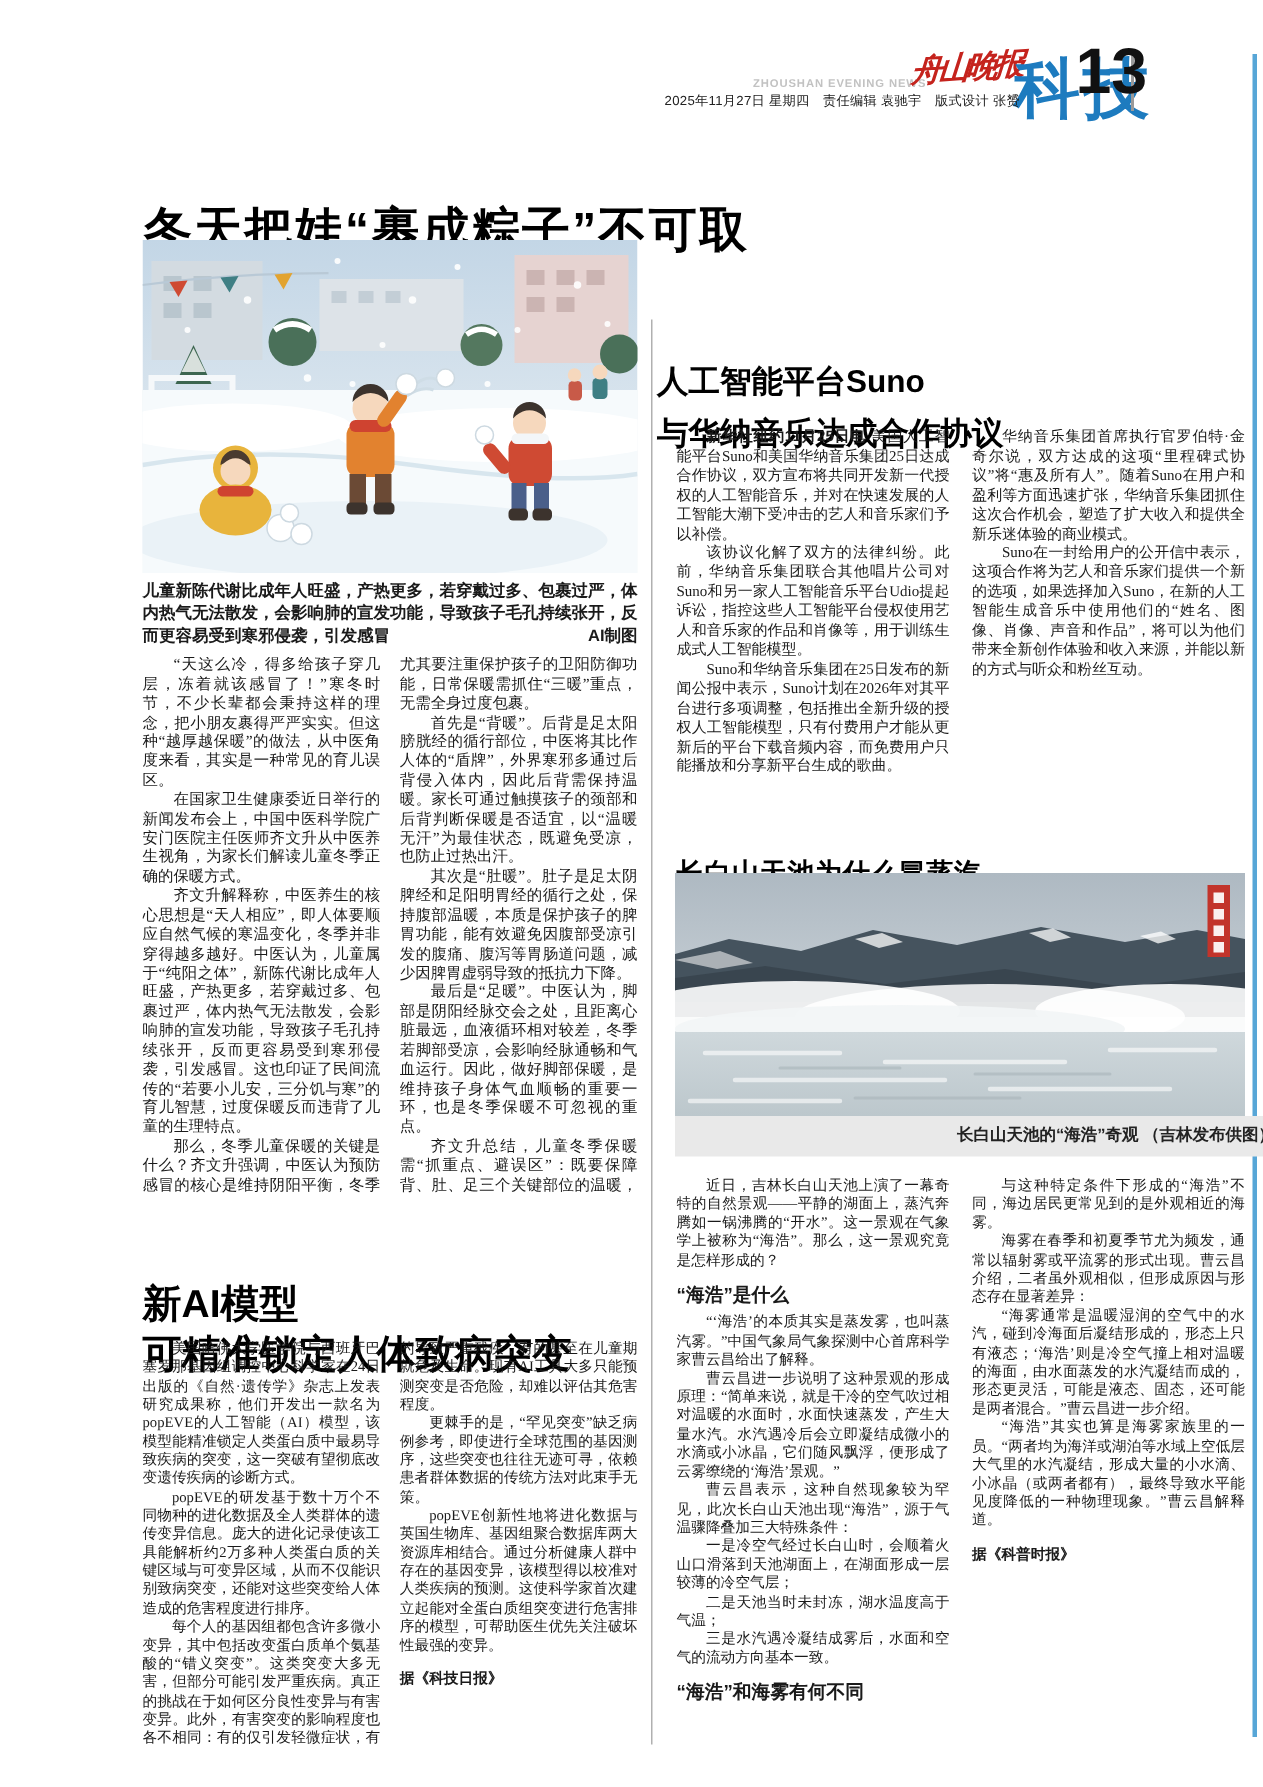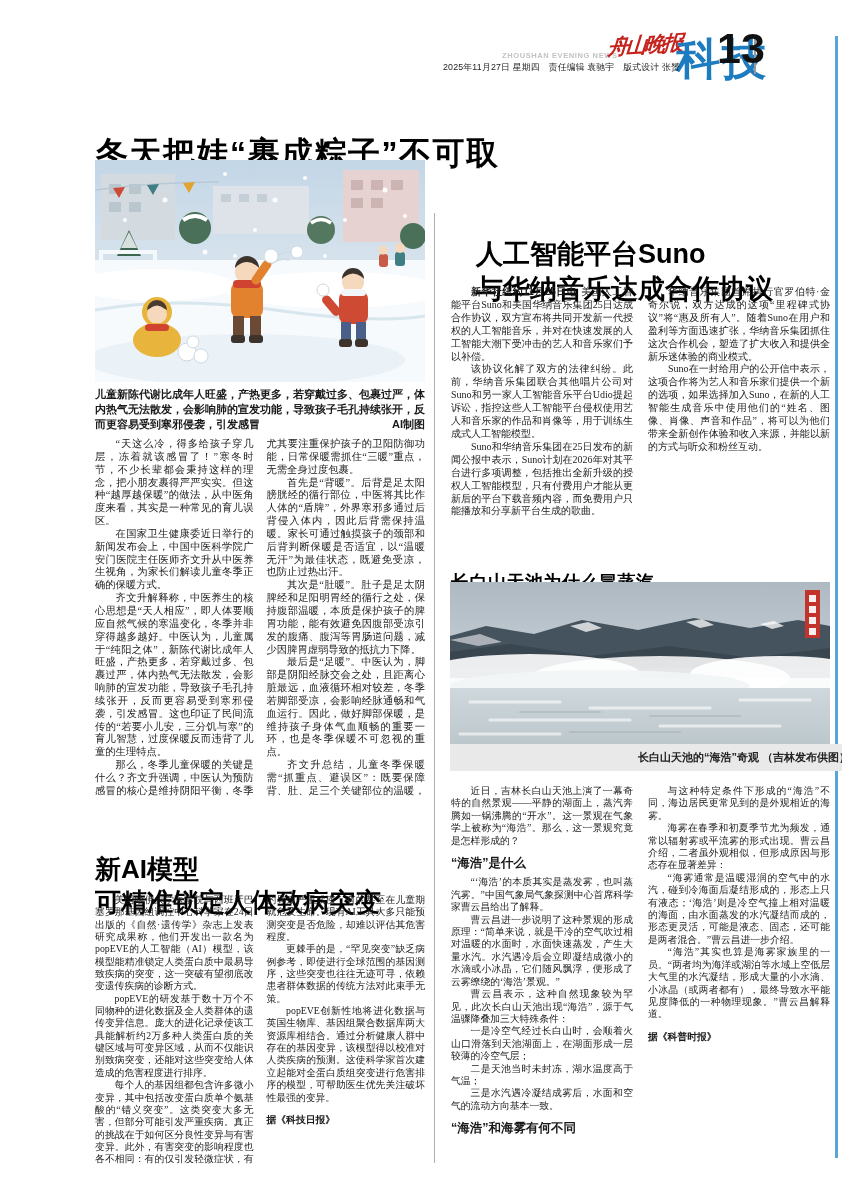--- a/index.html
+++ b/index.html
@@ -15,21 +15,21 @@
   .section-title{position:absolute;left:676px;top:30px;font-family:"Liberation Sans","DejaVu Sans",sans-serif;
         font-size:44px;font-weight:900;color:#1d7bbf;letter-spacing:2px;}
   .sec-div{position:absolute;left:754px;top:36px;width:1.5px;height:38px;background:#9a9a9a;}
   .pageno{position:absolute;left:717px;top:24px;font-family:"Liberation Sans","DejaVu Sans",sans-serif;
         font-size:43px;font-weight:600;color:#111;}
   .dateline{position:absolute;left:443px;top:62px;font-family:"Liberation Sans","DejaVu Sans",sans-serif;
         font-size:8.8px;color:#222;letter-spacing:.2px;white-space:nowrap;}
   
   .headline{position:absolute;font-family:"Liberation Sans","DejaVu Sans",sans-serif;font-weight:900;color:#000;margin-top:28px;}
   .h-warm{left:96px;top:104px;font-size:32px;letter-spacing:1.5px;}
-  .h-suno{left:476px;top:209px;font-size:27px;line-height:35px;}
+  .h-suno{left:438px;top:209px;font-size:21px;line-height:35px;}
   .h-tianchi{left:451px;top:542px;font-size:18px;letter-spacing:.5px;}
   .h-ai{left:95px;top:825px;font-size:26px;line-height:33px;}
   .cols{position:absolute;column-count:2;column-fill:auto;overflow:hidden;text-align:justify;}
   .b-warm{left:95px;top:438px;width:330px;height:367px;column-gap:13px;font-size:10.3px;line-height:12.85px;}
   .b-suno{left:451px;top:286px;width:379px;height:249px;column-gap:15px;font-size:10px;line-height:12.9px;}
   .b-tianchi{left:451px;top:785px;width:379px;height:378px;column-gap:15px;font-size:9.8px;line-height:12.4px;}
   .b-ai{left:95px;top:894px;width:330px;height:272px;column-gap:13px;font-size:9.8px;line-height:12.35px;}
   .blk-p{margin:0;text-indent:2em;}
   .blk-p .lead{font-weight:bold;font-family:"Liberation Sans","DejaVu Sans",sans-serif;margin-right:4px;}
   .blk-h{margin:10px 0 7px 0;text-indent:0;font-size:12.5px;font-weight:900;

